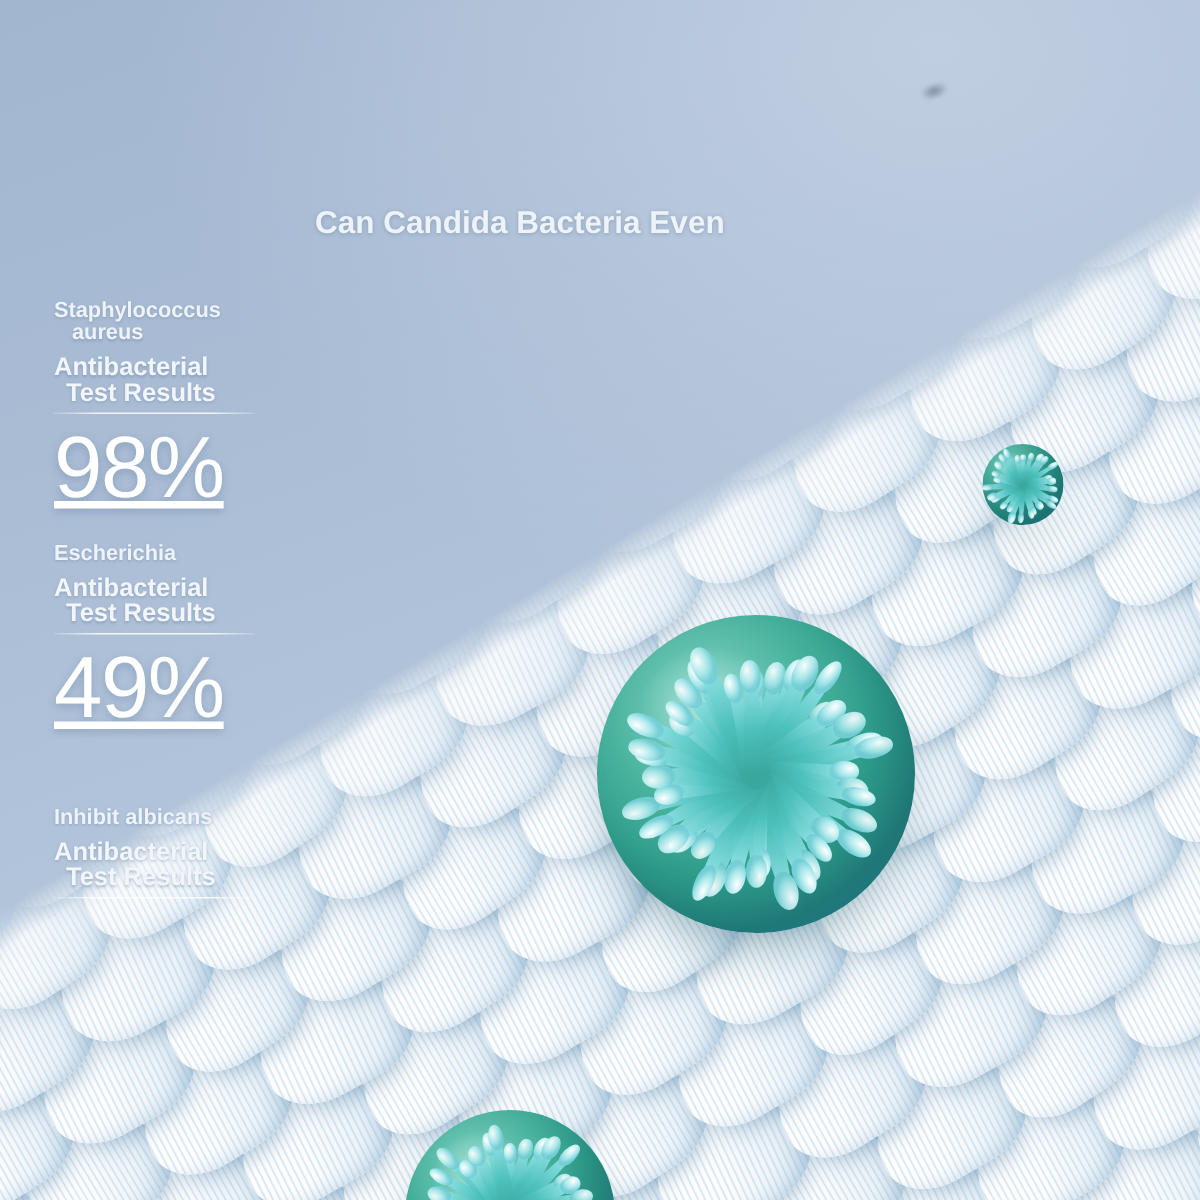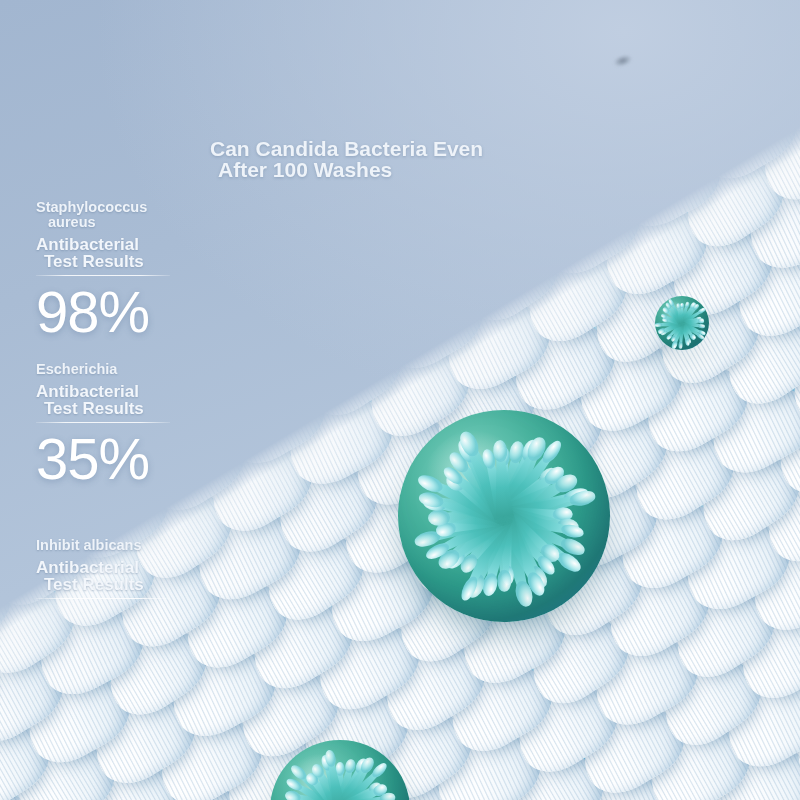--- a/index.html
+++ b/index.html
@@ -129,21 +129,21 @@
     margin-top:6px;font-size:17px;font-weight:bold;color:#f2f6fb;line-height:17px;
     text-shadow:0 1px 2px rgba(90,115,145,.40);
   }
   .stat .label .t2{display:block;padding-left:8px;}
   .stat .rule{
     margin-top:5px;width:134px;height:1px;
     background:linear-gradient(90deg, rgba(255,255,255,.15), rgba(255,255,255,.85) 22%, rgba(255,255,255,.85) 78%, rgba(255,255,255,.15));
   }
   .stat .pct{
     margin-top:6px;font-size:58px;font-weight:300;color:#ffffff;line-height:60px;
-    letter-spacing:-1px;text-shadow:0 2px 6px rgba(80,110,145,.35);
+    letter-spacing:-1px;text-shadow:0 2px 6px rgba(80,110,145,.35);text-decoration:underline;
   }
   #stat-0{top:200px;}
   #stat-1{top:362px;}
   #stat-2{top:538px;}
 
   .smudge{
     position:absolute;left:613px;top:55px;width:22px;height:12px;
     border-radius:50% 50% 40% 60%;transform:rotate(-18deg);
     background:radial-gradient(60% 60% at 45% 45%, rgba(78,92,108,.62), rgba(120,135,152,0) 72%);
     filter:blur(1.4px);
@@ -755,21 +755,20 @@
       <div class="spike" style="width: 22.05px; height: 57.8592px; left: 58.975px; top: 12.1408px; transform: rotate(349.412deg); opacity: 0.93;">
         <i></i>
         <b></b>
       </div>
     </div>
 
   <div class="smudge"></div>
 
   <div class="subhead">
     <span class="l1">Can Candida Bacteria Even</span>
-    <span class="l2">After 100 Washes</span>
   </div>
 
   <div class="stat" id="stat-0">
     <div class="germ">
       <span>Staphylococcus</span>
       <span class="g2">aureus</span>
     </div>
     <div class="label">
       <span>Antibacterial</span>
       <span class="t2">Test Results</span>
@@ -780,21 +779,21 @@
 
   <div class="stat" id="stat-1">
     <div class="germ">
       <span>Escherichia</span>
     </div>
     <div class="label">
       <span>Antibacterial</span>
       <span class="t2">Test Results</span>
     </div>
     <div class="rule"></div>
-    <div class="pct">35%</div>
+    <div class="pct">49%</div>
   </div>
 
   <div class="stat" id="stat-2">
     <div class="germ">
       <span>Inhibit albicans</span>
     </div>
     <div class="label">
       <span>Antibacterial</span>
       <span class="t2">Test Results</span>
     </div>

